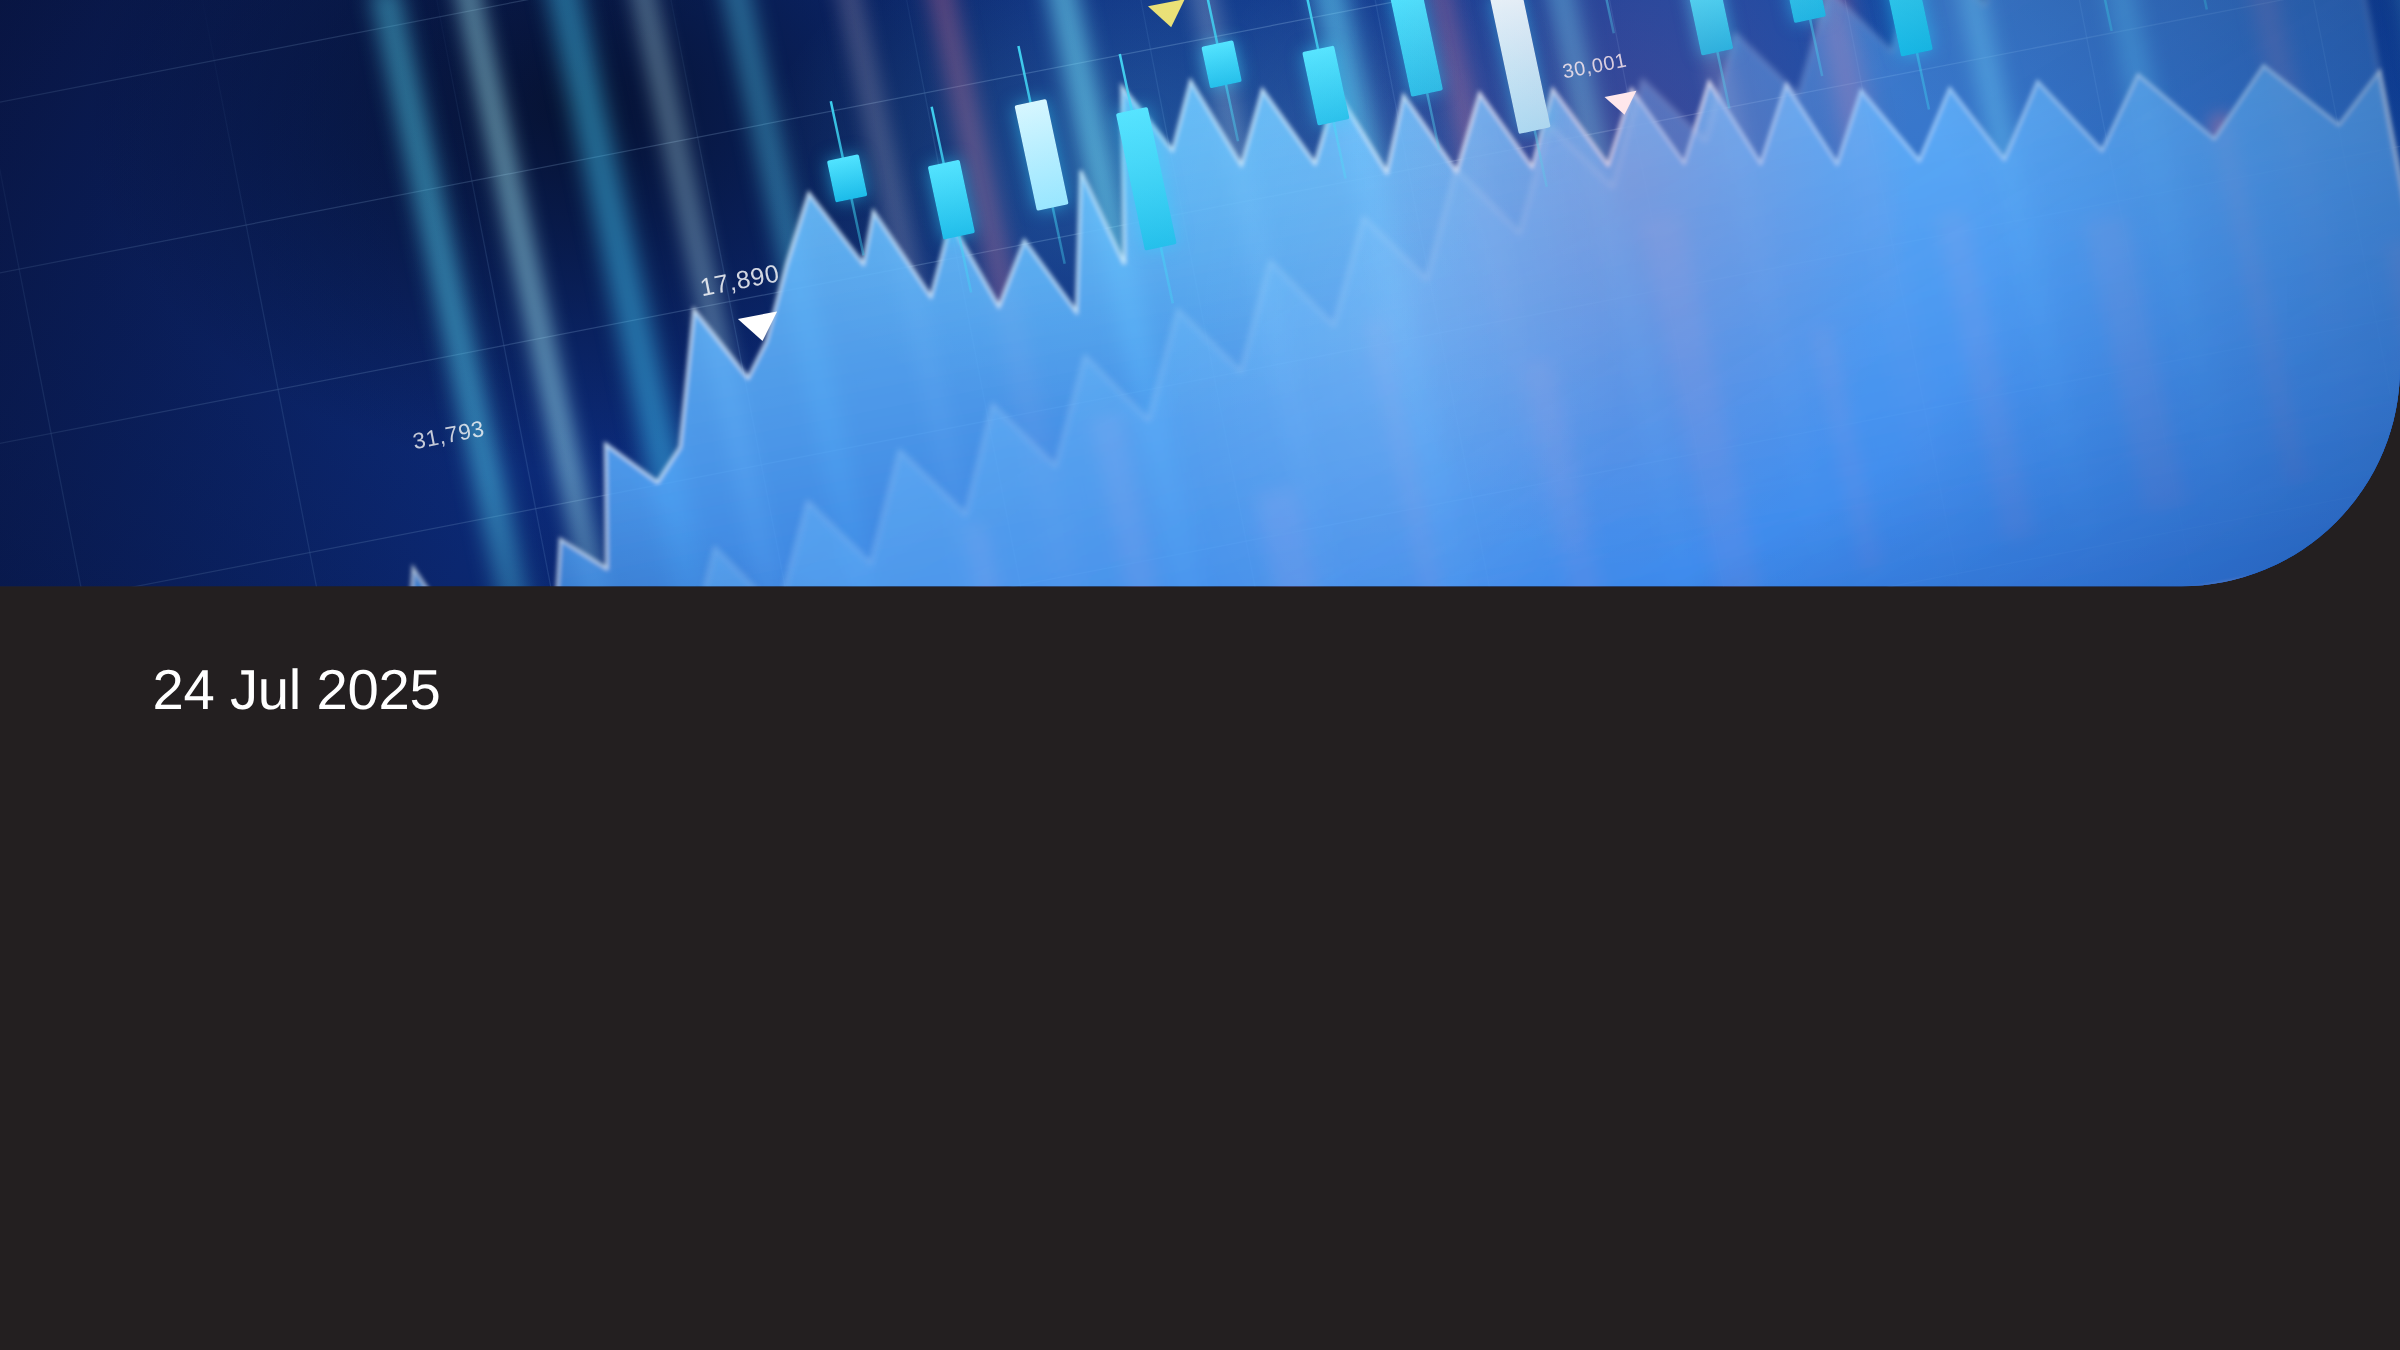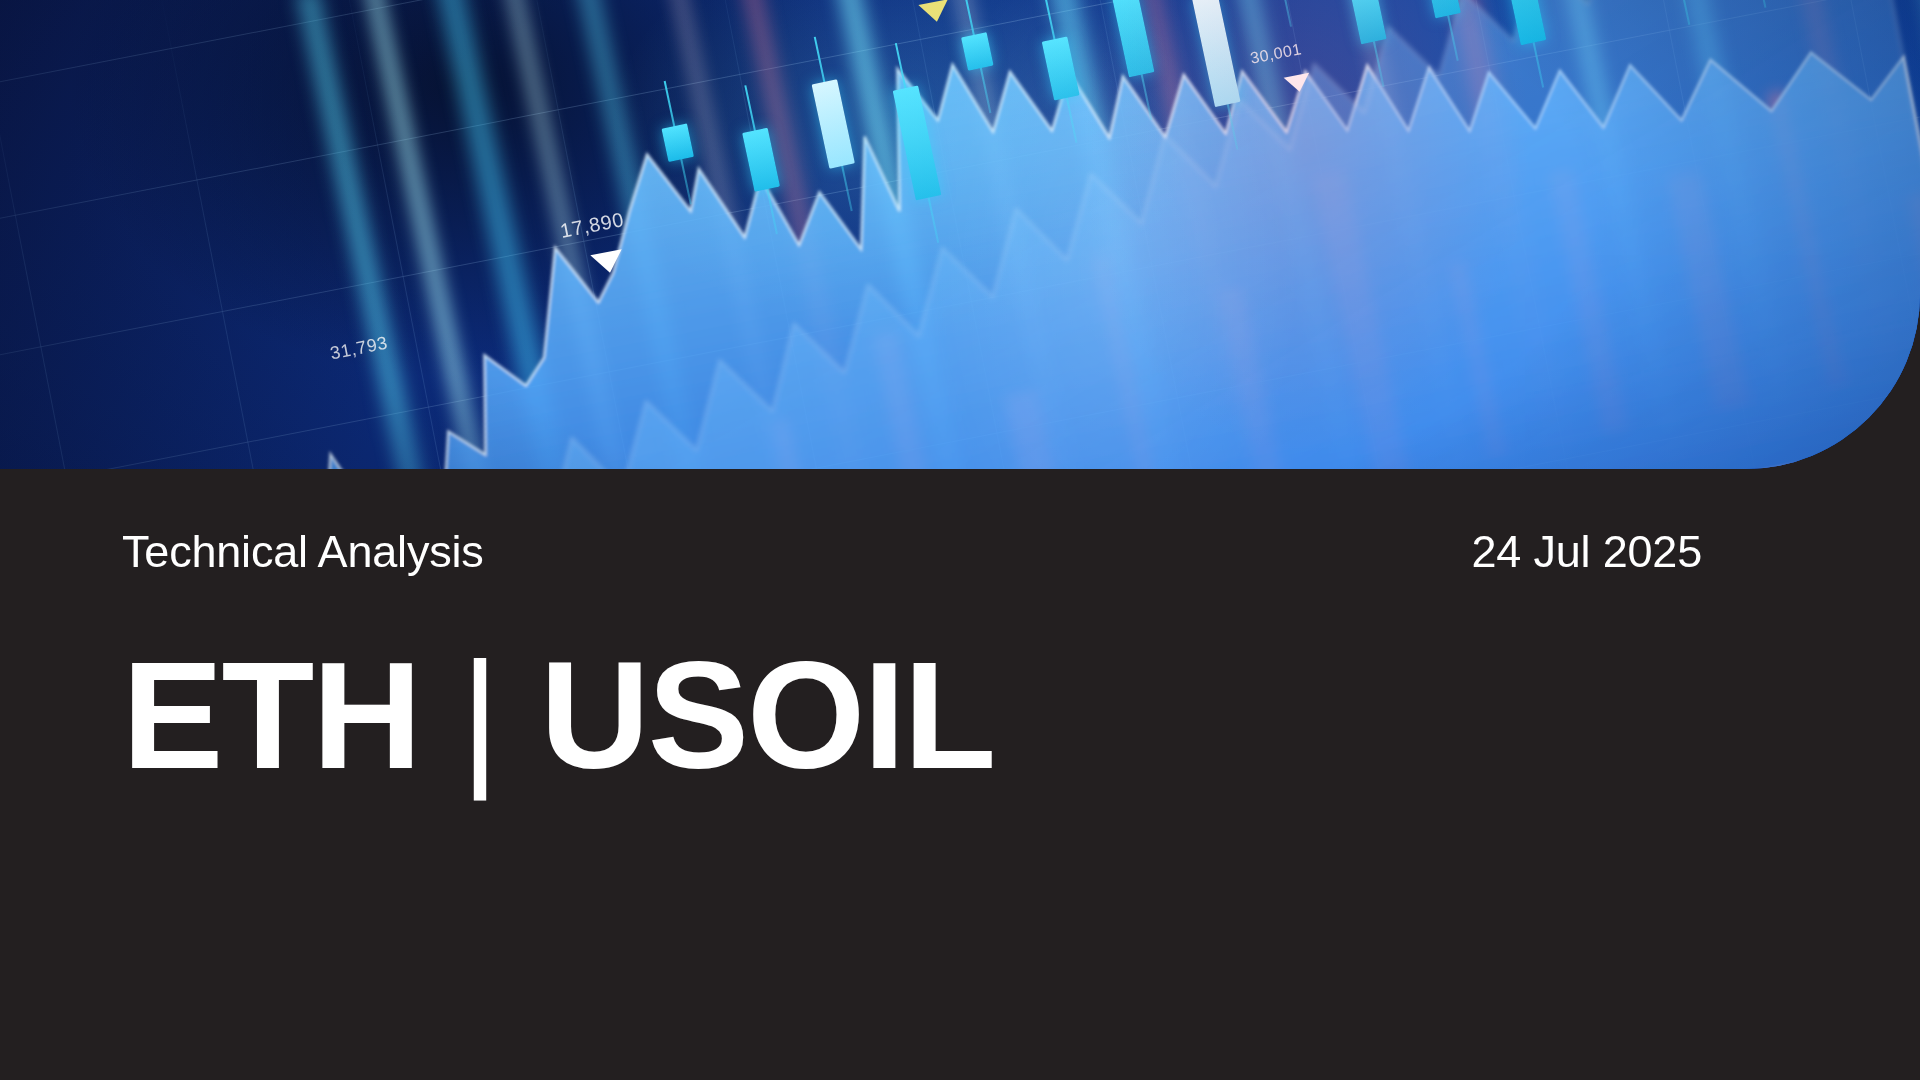--- a/index.html
+++ b/index.html
@@ -293,22 +293,18 @@
         <div class="tri" style="left: 920px; top: 2px; border-left: 15px solid transparent; border-right: 15px solid transparent; border-top: 20.25px solid rgb(245, 224, 106); transform: rotate(-11deg);"></div>
       </div>
 
     <div class="hero-bloom"></div>
     <div class="hero-vignette"></div>
   </div>
 
   <div class="content">
 
     <div class="meta-row">
-      <div class="kicker">Technical Analysis</div>
       <div class="date">24 Jul 2025</div>
     </div>
 
-    <div class="headline">
-      <span>ETH</span><span>&nbsp;</span><span class="sep">|</span><span>&nbsp;</span><span>USOIL</span>
-    </div>
 
   </div>
 </div>
 
 </body></html>

